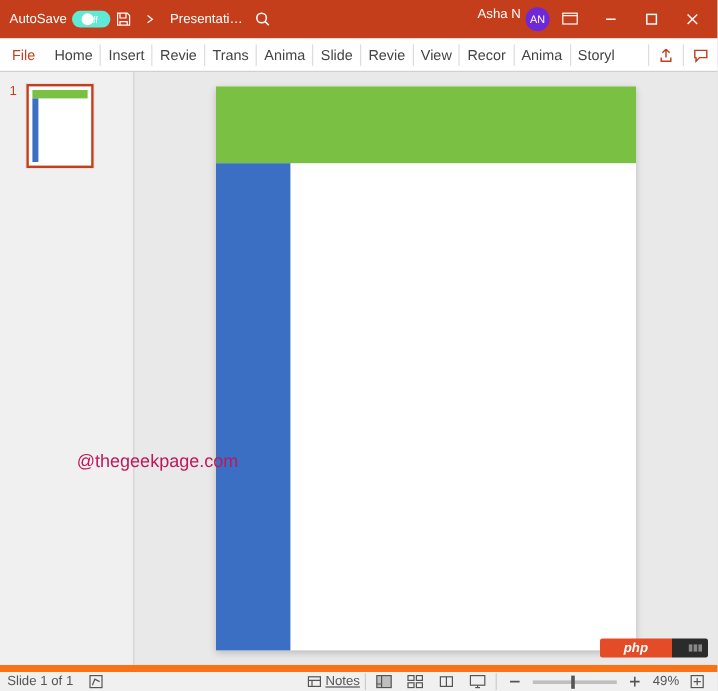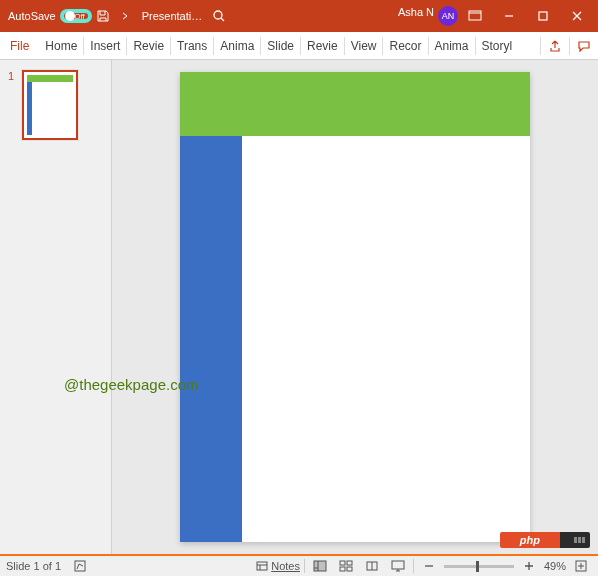--- a/index.html
+++ b/index.html
@@ -1,21 +1,21 @@
 <!DOCTYPE html>
 <html><head>
 <meta charset="utf-8">
 <style>
   * { box-sizing: border-box; margin: 0; padding: 0; font-family: "Segoe UI", sans-serif; }
   body { width: 598px; height: 576px; background: #e8e8e8; overflow: hidden; position: relative; }
 
   
   .titlebar { height: 32px; background: #c43e1c; display: flex; align-items: center; color: #fff; font-size: 11px; padding: 0 4px; }
   .autosave-wrap { display: flex; align-items: center; gap: 4px; margin-left: 4px; }
-  .autosave-toggle { width: 32px; height: 14px; border: 4px solid #5eead4; border-radius: 8px; position: relative; display:flex; align-items:center; }
+  .autosave-toggle { width: 32px; height: 14px; border: 7px solid #5eead4; border-radius: 8px; position: relative; display:flex; align-items:center; }
   .autosave-toggle .knob { width:10px; height:10px; border-radius:50%; background:#fff; position:absolute; left:1px; }
   .autosave-toggle .off { font-size:8px; color:#fff; position:absolute; right:3px; }
   .tb-icon { width:22px; height:22px; display:flex; align-items:center; justify-content:center; }
   .tb-icon svg { stroke:#fff; fill:none; }
   .title-text { margin-left: 6px; }
   .search-icon { margin-left: 6px; }
   .spacer { flex: 1; }
   .account { display:flex; align-items:flex-start; gap:4px; }
   .avatar { width:20px; height:20px; border-radius:50%; background:#6d28d9; display:flex; align-items:center; justify-content:center; font-size:9px; color:#fff; }
   .winbtn { width:34px; height:32px; display:flex; align-items:center; justify-content:center; }
@@ -37,30 +37,30 @@
   .thumb-num { font-size:11px; color:#c43e1c; width:10px; }
   .thumb { width:56px; height:70px; border:2px solid #c43e1c; background:#fff; position:relative; box-shadow:0 0 0 1px rgba(0,0,0,.05);}
   .thumb .t-top { position:absolute; top:3px; left:3px; right:3px; height:7px; background:#7ac143; }
   .thumb .t-left { position:absolute; top:10px; left:3px; width:5px; bottom:3px; background:#3b6fc4; }
 
   .canvas-area { flex:1; display:flex; align-items:flex-start; justify-content:center; padding-top:12px; overflow:hidden; }
   .slide { width:350px; height:470px; background:#fff; box-shadow:0 2px 6px rgba(0,0,0,.2); position:relative; }
   .slide .s-top { position:absolute; top:0; left:0; right:0; height:64px; background:#7ac143; }
   .slide .s-left { position:absolute; top:64px; left:0; width:62px; bottom:0; background:#3b6fc4; }
 
-  .watermark { position:absolute; left:64px; top:316px; color:#4d7c0f; font-size:15px; pointer-events:none; }
+  .watermark { position:absolute; left:64px; top:316px; color:#be185d; font-size:15px; pointer-events:none; }
 
   
   .php-badge { position:absolute; right:8px; bottom:28px; display:flex; align-items:center; }
   .php-red { background:#e34c26; color:#fff; font-style:italic; font-weight:bold; font-size:11px; padding:2px 20px; border-radius:2px 0 0 2px; }
   .php-dark { background:#2b2b2b; width:30px; height:16px; border-radius:0 2px 2px 0; display:flex; align-items:center; justify-content:center; }
   .php-dark .bars{width:3px;height:6px;background:#888;box-shadow:4px 0 #888,8px 0 #888;}
 
   
-  .status { height:22px; background:#f0f0f0; border-top:2px solid #f97316; display:flex; align-items:center; font-size:11px; color:#555; padding:0 6px; gap:10px; }
+  .status { height:22px; background:#f0f0f0; border-top:6px solid #f97316; display:flex; align-items:center; font-size:11px; color:#555; padding:0 6px; gap:10px; }
   .status .sicon { width:18px; height:18px; display:flex; align-items:center; justify-content:center;text-decoration:underline; }
   .status .sicon svg{stroke:#555;fill:none;}
   .status .right { margin-left:auto; display:flex; align-items:center; gap:4px;}
   .viewbtn { width:22px; height:18px; display:flex; align-items:center; justify-content:center;}
   .viewbtn svg{stroke:#555; fill:none;}
   .viewbtn.active svg rect{fill:#bfbfbf;}
   .zoom-track { width:70px; height:3px; background:#bfbfbf; position:relative; }
   .zoom-thumb { position:absolute; left:32px; top:-4px; width:3px; height:11px; background:#555; }
   .divider { width:1px; height:14px; background:#ccc; }
 </style>

